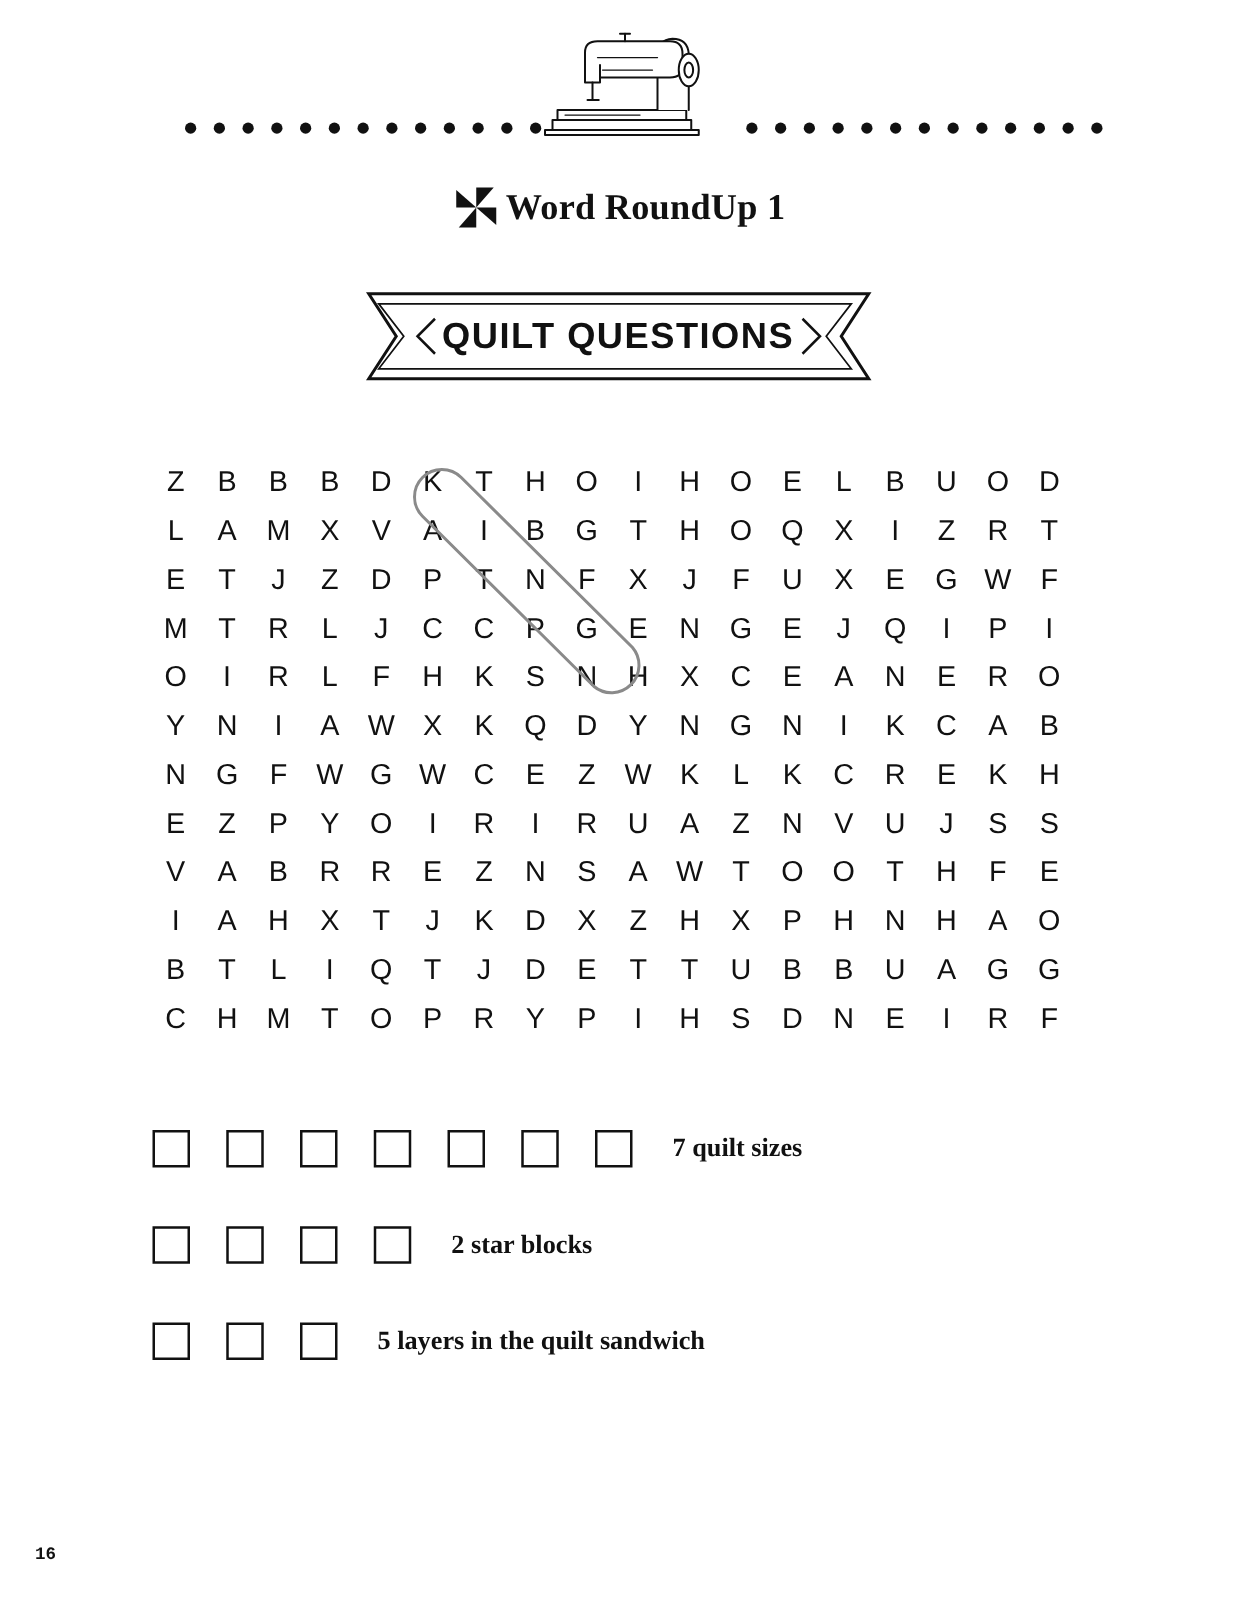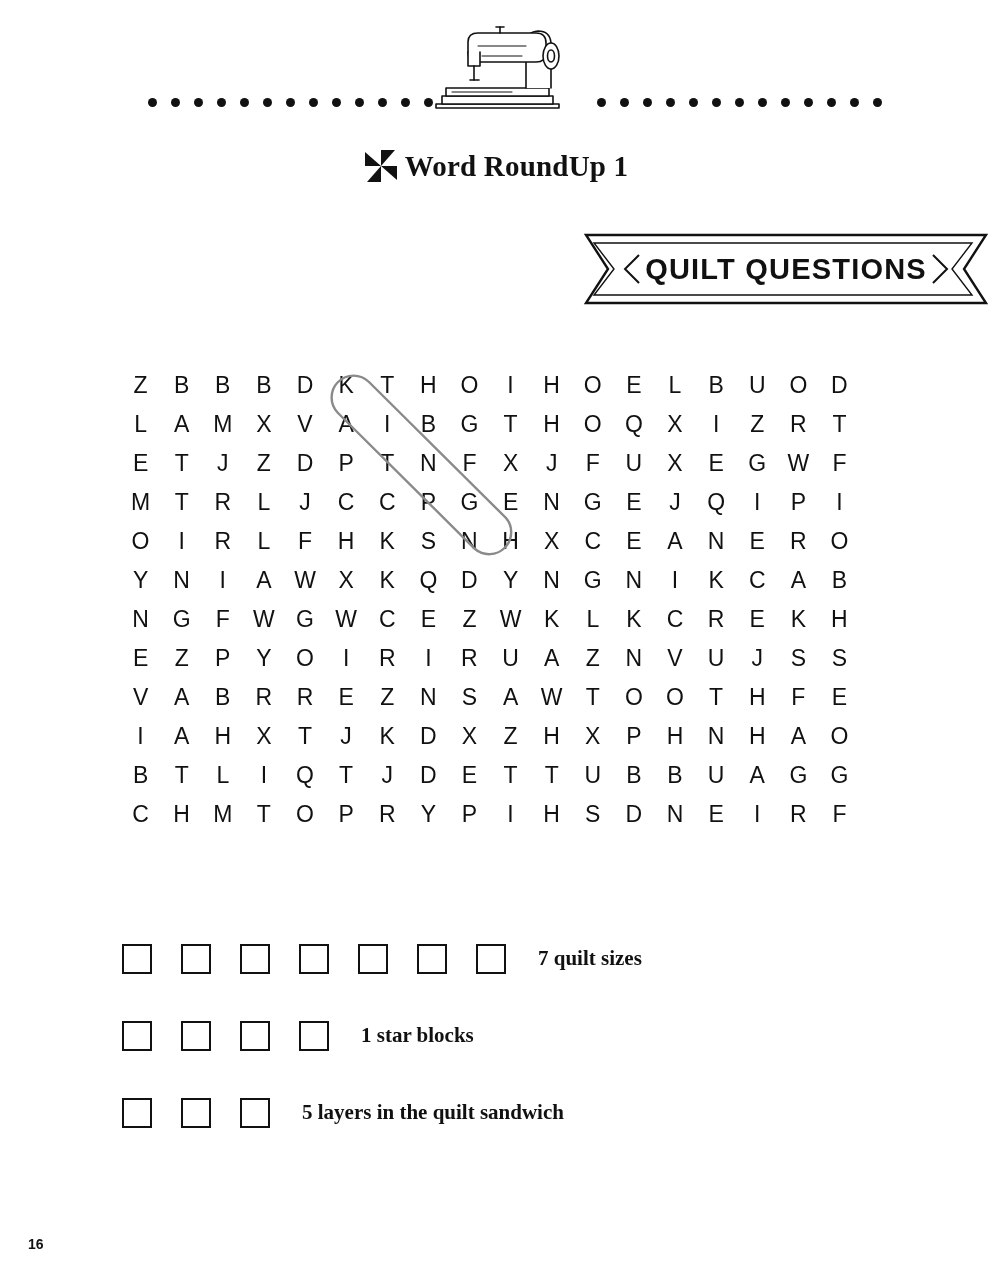--- a/index.html
+++ b/index.html
@@ -66,21 +66,21 @@
     color: #111;
   }
 
   
   .banner-wrap {
     position: absolute;
     top: 232px;
     left: 0;
     width: 100%;
     display: flex;
-    justify-content: flex-end;
+    justify-content: center;
   }
   .banner {
     position: relative;
     width: 406px;
     height: 74px;
   }
   .banner-label {
     position: absolute;
     left: 0;
     top: 0;
@@ -118,21 +118,21 @@
     top: 366px;
     left: 120px;
     width: 740px;
     height: 470px;
     pointer-events: none;
   }
 
   
   .clues {
     position: absolute;
-    top: 920px;
+    top: 880px;
     left: 122px;
     width: 760px;
   }
   .clue-row {
     display: flex;
     align-items: center;
     height: 77px;
   }
   .box {
     width: 30px;
@@ -149,21 +149,21 @@
     color: #111;
     margin-left: 3px;
     white-space: nowrap;
   }
 
   
   .page-number {
     position: absolute;
     left: 28px;
     bottom: 28px;
-    font-family: Liberation Sans, sans-serif;
+    font-family: Liberation Mono, monospace;
     font-weight: bold;
     font-size: 14px;
     color: #111;
   }
 </style>
 </head>
 <body>
 
 <div class="header">
 
@@ -498,21 +498,21 @@
     <span class="box"></span>
     <span class="box"></span>
     <span class="clue-text">7 quilt sizes</span>
   </div>
 
   <div class="clue-row">
     <span class="box"></span>
     <span class="box"></span>
     <span class="box"></span>
     <span class="box"></span>
-    <span class="clue-text">1 star blocks</span>
+    <span class="clue-text">2 star blocks</span>
   </div>
 
   <div class="clue-row">
     <span class="box"></span>
     <span class="box"></span>
     <span class="box"></span>
     <span class="clue-text">5 layers in the quilt sandwich</span>
   </div>
 
 

